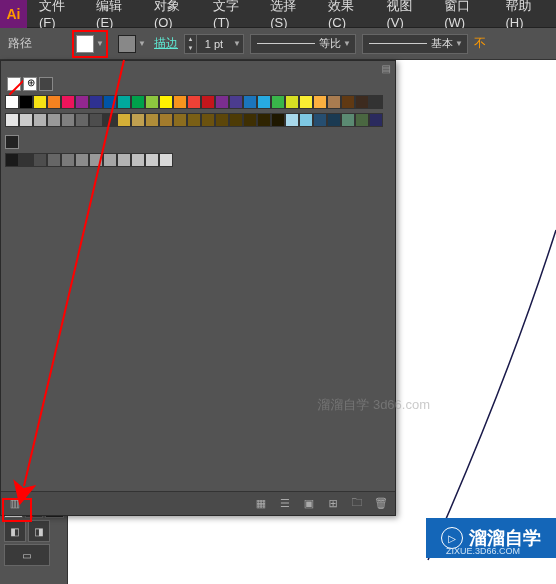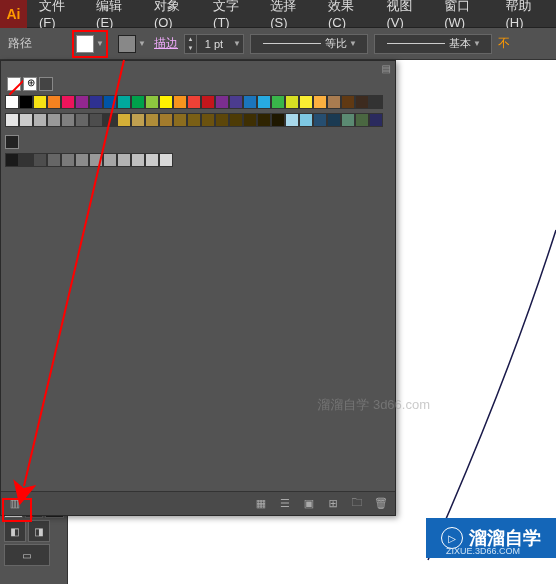--- a/index.html
+++ b/index.html
@@ -16,21 +16,21 @@
 .top-bar {
   height: 28px;
   background: #333;
   display: flex;
   align-items: center;
   border-bottom: 1px solid #222;
 }
 .logo {
   width: 28px;
   height: 28px;
-  background: #7f1d1d;
+  background: #701a75;
   display: flex;
   align-items: center;
   justify-content: center;
   color: #ff9a00;
   font-weight: bold;
   font-size: 14px;
   margin-right: 4px;
 }
 .menu-item {
   padding: 6px 8px;
@@ -84,21 +84,21 @@
   justify-content: center;
   color: #aaa;
   font-size: 8px;
   cursor: pointer;
 }
 .stroke-group {
   display: flex;
   align-items: center;
   margin-left: 6px;
 }
-.stroke-label { color: #f0abfc; margin: 0 6px; text-decoration: underline; }
+.stroke-label { color: #5eead4; margin: 0 6px; text-decoration: underline; }
 .stepper {
   display: flex;
   align-items: center;
   background: #3a3a3a;
   border: 1px solid #666;
   height: 20px;
 }
 .stepper-btns {
   width: 12px;
   display: flex;
@@ -115,21 +115,21 @@
   text-align: center;
   font-size: 11px;
 }
 .profile-dd {
   display: flex;
   align-items: center;
   margin-left: 6px;
   background: #3a3a3a;
   border: 1px solid #666;
   height: 20px;
-  padding: 0 8px;
+  padding: 0 2px;
 }
 .profile-line {
   width: 58px;
   height: 1px;
   background: #ccc;
   margin: 0 4px;
 }
 .profile-txt { color: #ddd; font-size: 11px; }
 .orange-txt { color: #ff9a00; margin-left: 6px; }
 .left-strip {

